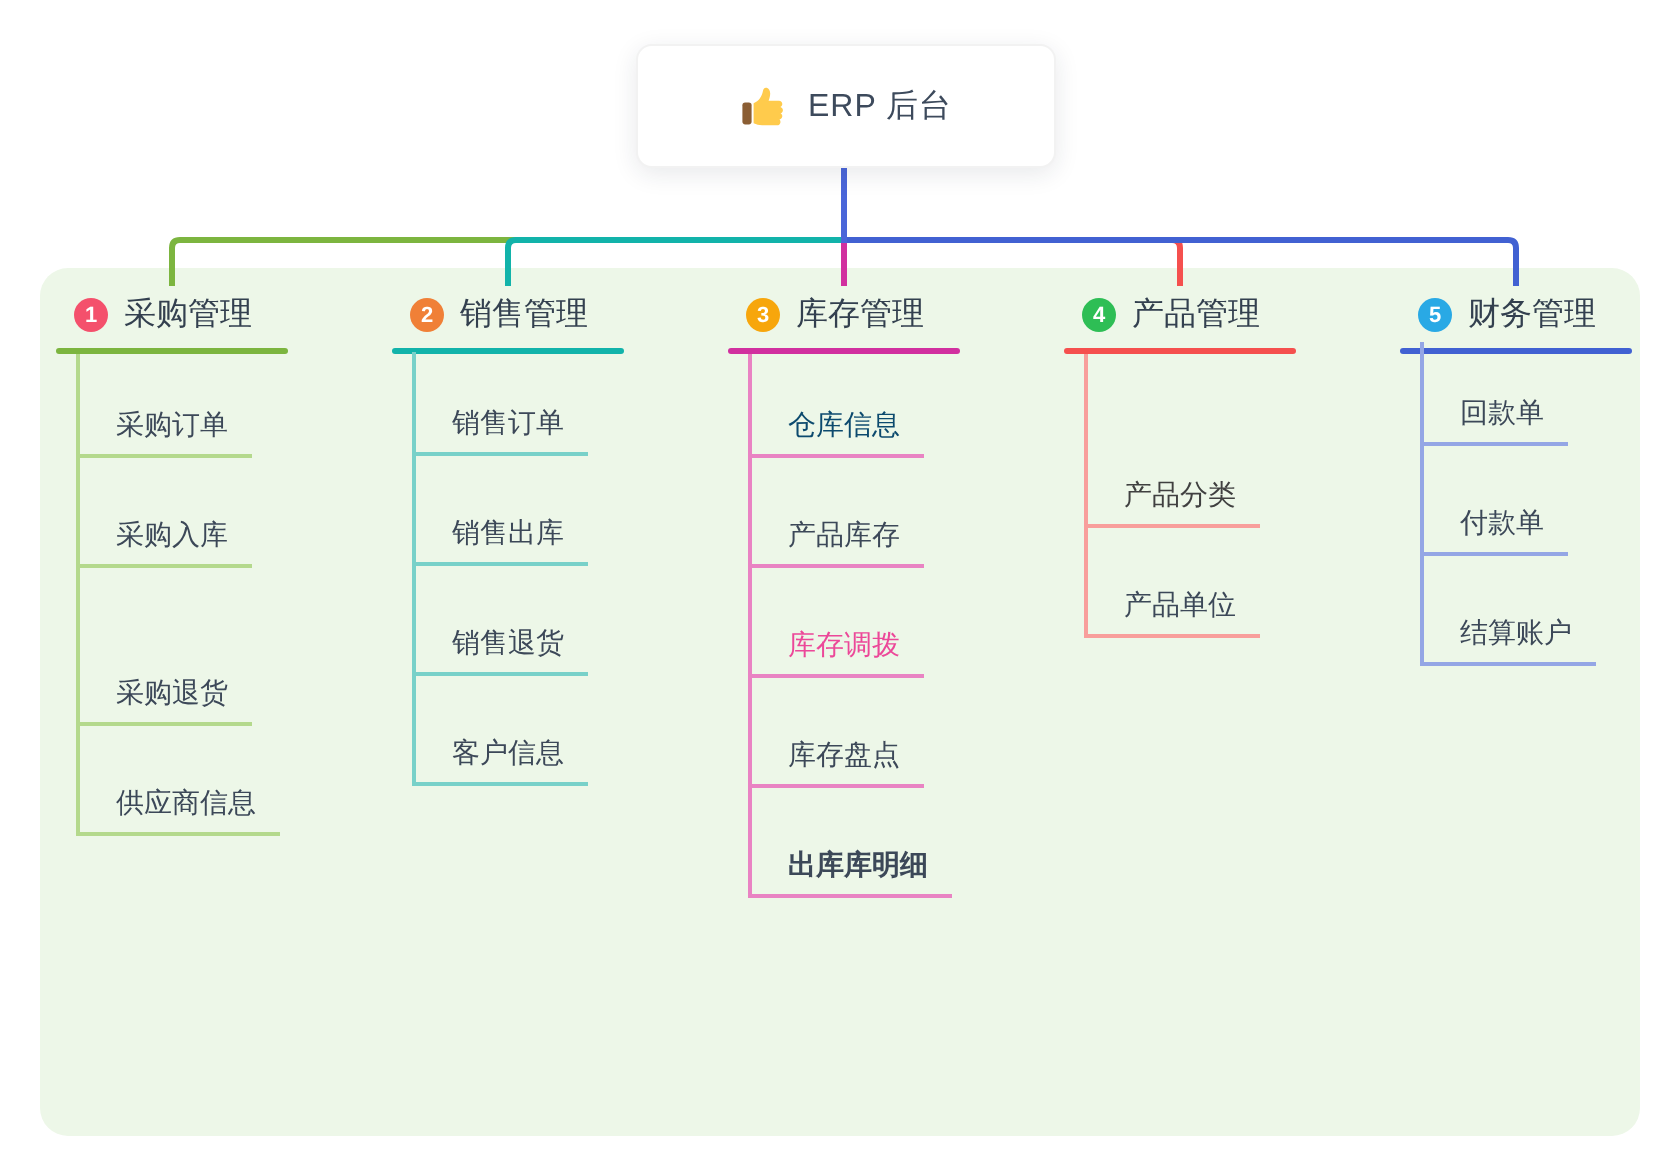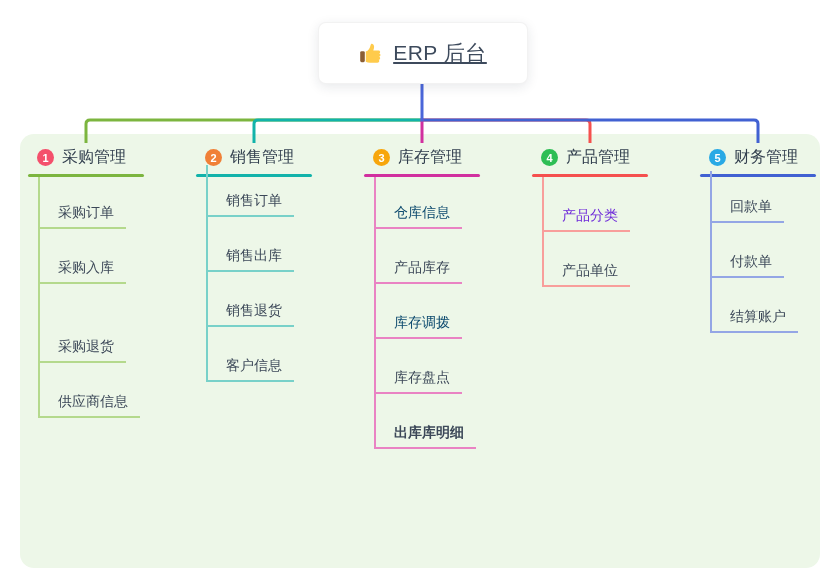--- a/index.html
+++ b/index.html
@@ -7,21 +7,21 @@
   #canvas{position:relative;width:839px;height:588px;background:#ffffff;overflow:hidden;}
 
   #panel{position:absolute;left:20px;top:134px;width:800px;height:434px;border-radius:14px;}
 
   #connectors{position:absolute;left:0;top:0;width:839px;height:588px;pointer-events:none;}
 
   #root-card{position:absolute;left:318px;top:22px;width:208px;height:60px;background:#fff;
     border-radius:8px;border:1px solid rgba(0,0,0,0.05);
     box-shadow:0 3px 12px rgba(30,40,60,0.10);
     display:flex;align-items:center;justify-content:center;gap:10px;cursor:pointer;}
-  #root-card .root-title{font-size:21px;font-weight:500;letter-spacing:0.5px;text-decoration:underline;}
+  #root-card .root-title{font-size:16px;font-weight:500;letter-spacing:0.5px;}
 
   .branch{position:absolute;width:116px;}
   .branch-header{position:absolute;display:flex;align-items:center;gap:8px;cursor:pointer;}
   .badge{width:17px;height:17px;border-radius:50%;display:flex;align-items:center;justify-content:center;
     color:#fff;font-size:11px;font-weight:bold;flex:0 0 auto;}
   .branch-label{font-size:16px;white-space:nowrap;}
   .branch-underline{position:absolute;height:3px;border-radius:2px;}
 
   .child-group{position:absolute;}
   .child-row{box-sizing:border-box;display:flex;align-items:flex-end;
@@ -68,51 +68,51 @@
         <div class="child-row" style="border-bottom: 2px solid rgb(180, 217, 140); color: rgb(60, 72, 88);">供应商信息</div>
       </div>
     </div>
 
     <div class="branch" style="left: 196px; top: 0px;">
       <div class="branch-header" style="left: 9px; top: 147px;">
         <span class="badge" style="background: rgb(240, 128, 55);">2</span>
         <span class="branch-label" style="color: rgb(51, 64, 79);">销售管理</span>
       </div>
       <div class="branch-underline" style="left: 0px; top: 174px; width: 116px; background: rgb(18, 179, 170);"></div>
-      <div class="child-group" style="left: 10px; top: 165px; border-left: 2px solid rgb(120, 209, 201);">
+      <div class="child-group" style="left: 10px; top: 176px; border-left: 2px solid rgb(120, 209, 201);">
         <div class="child-row first" style="border-bottom: 2px solid rgb(120, 209, 201); color: rgb(60, 72, 88);">销售订单</div>
         <div class="child-row" style="border-bottom: 2px solid rgb(120, 209, 201); color: rgb(60, 72, 88);">销售出库</div>
         <div class="child-row" style="border-bottom: 2px solid rgb(120, 209, 201); color: rgb(60, 72, 88);">销售退货</div>
         <div class="child-row" style="border-bottom: 2px solid rgb(120, 209, 201); color: rgb(60, 72, 88);">客户信息</div>
       </div>
     </div>
 
     <div class="branch" style="left: 364px; top: 0px;">
       <div class="branch-header" style="left: 9px; top: 147px;">
         <span class="badge" style="background: rgb(247, 166, 12);">3</span>
         <span class="branch-label" style="color: rgb(51, 64, 79);">库存管理</span>
       </div>
       <div class="branch-underline" style="left: 0px; top: 174px; width: 116px; background: rgb(209, 48, 159);"></div>
       <div class="child-group" style="left: 10px; top: 177px; border-left: 2px solid rgb(233, 131, 195);">
         <div class="child-row first" style="border-bottom: 2px solid rgb(233, 131, 195); color: #0c4a6e;">仓库信息</div>
         <div class="child-row" style="border-bottom: 2px solid rgb(233, 131, 195); color: rgb(60, 72, 88);">产品库存</div>
-        <div class="child-row" style="border-bottom: 2px solid rgb(233, 131, 195); color: #0c4a6e;">库存调拨</div>
+        <div class="child-row" style="border-bottom: 2px solid rgb(233, 131, 195); color: #ec4899;">库存调拨</div>
         <div class="child-row" style="border-bottom: 2px solid rgb(233, 131, 195); color: rgb(60, 72, 88);">库存盘点</div>
         <div class="child-row" style="border-bottom: 2px solid rgb(233, 131, 195); color: rgb(60, 72, 88); font-weight: bold;">出库库明细</div>
       </div>
     </div>
 
     <div class="branch" style="left: 532px; top: 0px;">
       <div class="branch-header" style="left: 9px; top: 147px;">
         <span class="badge" style="background: rgb(46, 190, 85);">4</span>
         <span class="branch-label" style="color: rgb(51, 64, 79);">产品管理</span>
       </div>
       <div class="branch-underline" style="left: 0px; top: 174px; width: 116px; background: rgb(245, 80, 78);"></div>
       <div class="child-group" style="left: 10px; top: 177px; border-left: 2px solid rgb(248, 158, 155);">
-        <div class="child-row" style="border-bottom: 2px solid rgb(248, 158, 155); color: #6d28d9;">产品分类</div>
+        <div class="child-row" style="border-bottom: 2px solid rgb(248, 158, 155); color: #404040; margin-top: 32px;">产品分类</div>
         <div class="child-row" style="border-bottom: 2px solid rgb(248, 158, 155); color: rgb(60, 72, 88);">产品单位</div>
       </div>
     </div>
 
     <div class="branch" style="left: 700px; top: 0px;">
       <div class="branch-header" style="left: 9px; top: 147px;">
         <span class="badge" style="background: rgb(41, 169, 229);">5</span>
         <span class="branch-label" style="color: rgb(51, 64, 79);">财务管理</span>
       </div>
       <div class="branch-underline" style="left: 0px; top: 174px; width: 116px; background: rgb(65, 97, 210);"></div>

